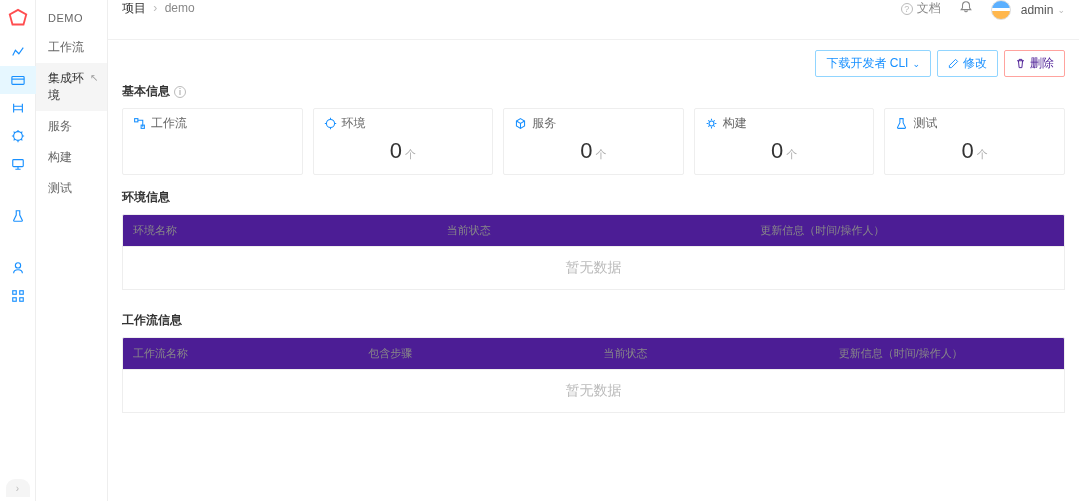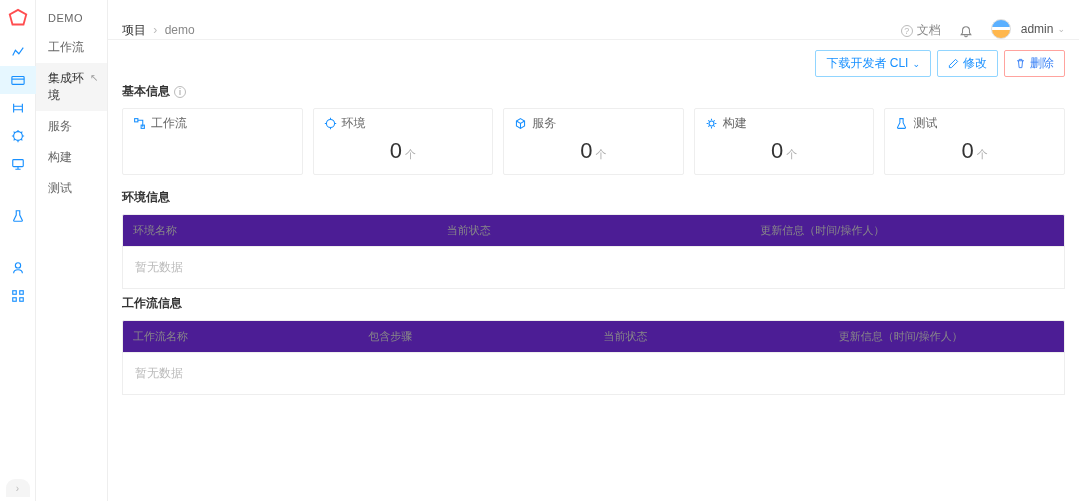--- a/index.html
+++ b/index.html
@@ -17,51 +17,51 @@
 
 
 .sub { width: 72px; background: #fff; border-right: 1px solid #eee; padding-top: 8px; }
 .sub-title { font-size: 11px; color: #666; padding: 4px 12px 8px; letter-spacing: .5px; }
 .sub-item { font-size: 12px; color: #666; padding: 7px 12px; cursor: pointer; position: relative; }
 .sub-item.active { color: #333; background: #f5f5f5; }
 .sub-item .cursor { position: absolute; left: 54px; top: 9px; font-size:10px; color:#999;}
 
 
 .main { flex: 1; background: #fff; display: flex; flex-direction: column; }
-.topbar { height: 40px; display: flex; align-items: flex-end; padding: 0 14px; border-bottom: 1px solid #f0f0f0; }
+.topbar { height: 40px; display: flex; align-items: flex-start; padding: 0 14px; border-bottom: 1px solid #f0f0f0; }
 .crumb { font-size: 12px; color: #333; }
 .crumb .sep { color: #bbb; margin: 0 4px; }
 .crumb .leaf { color: #888; }
 .top-spacer { flex: 1; }
 .top-link { color: #888; font-size: 12px; margin-right: 18px; cursor: pointer; display:flex; align-items:center; gap:4px;}
 .top-icon { color: #888; margin-right: 18px; cursor: pointer; }
 .avatar { width: 20px; height: 20px; border-radius: 50%; background: linear-gradient(#5bb0ff 40%, #fff 40%, #fff 55%, #ffb74d 55%); margin-right: 6px; border:1px solid #ddd;}
 .user { display: flex; align-items: center; font-size: 12px; color: #555; cursor:pointer; gap:4px;}
 
 .content { flex: 1; padding: 10px 14px; background: #fff; overflow:auto;}
 .actions { display: flex; justify-content: flex-end; gap: 6px; margin-bottom: 4px; }
 .btn { border: 1px solid #d9d9d9; background: #fff; border-radius: 2px; padding: 4px 10px; font-size: 12px; cursor: pointer; display:inline-flex; align-items:center; gap:4px; color:#555;}
 .btn.primary-outline { color: #1890ff; border-color: #91d5ff; align-items: center; }
-.btn.danger-outline { color: #3b82f6; border-color: #ffa39e; }
+.btn.danger-outline { color: #4c1d95; border-color: #ffa39e; }
 .btn .caret { font-size: 9px; }
 
 .section-title { font-size: 12px; font-weight: 600; color: #333; margin: 6px 0 8px; display:flex; align-items:center; gap:4px;}
 .info-icon { width:12px; height:12px; border:1px solid #bbb; border-radius:50%; color:#bbb; font-size:9px; display:inline-flex; align-items:center; justify-content:center; }
 
 .cards { display: flex; gap: 10px; margin-bottom: 14px; }
 .card { flex: 1; border: 1px solid #eee; border-radius: 2px; padding: 6px 10px 10px; background:#fff; box-shadow: 0 0 0 rgba(0,0,0,0); }
 .card-head { display: flex; align-items: center; gap: 5px; font-size: 12px; color: #666; margin-bottom: 6px; }
 .card-head svg { width: 13px; height: 13px; color: #1890ff; }
 .card-val { text-align: center; font-size: 22px; color: #333; }
 .card-val .unit { font-size: 11px; color: #aaa; margin-left: 3px; }
 
 .table-head { display: flex; border: 1px solid #eee; border-radius: 2px 2px 0 0; background:#4c1d95; }
 .th { flex: 1; font-size: 11px; color: #888; padding: 8px 10px; }
 .th:last-child { text-align: left; }
-.table-empty { border: 1px solid #eee; border-top: none; padding: 12px; color: #bbb; font-size: 12px; margin-bottom: 6px; }
+.table-empty { border: 1px solid #eee; border-top: none; padding: 12px; text-align: center; color: #bbb; font-size: 14px; margin-bottom: 22px; }
 
 svg { display:block; }
 </style>
 </head>
 <body>
 
 <div class="app">
 
   <div class="rail">
     <div class="rail-logo">

